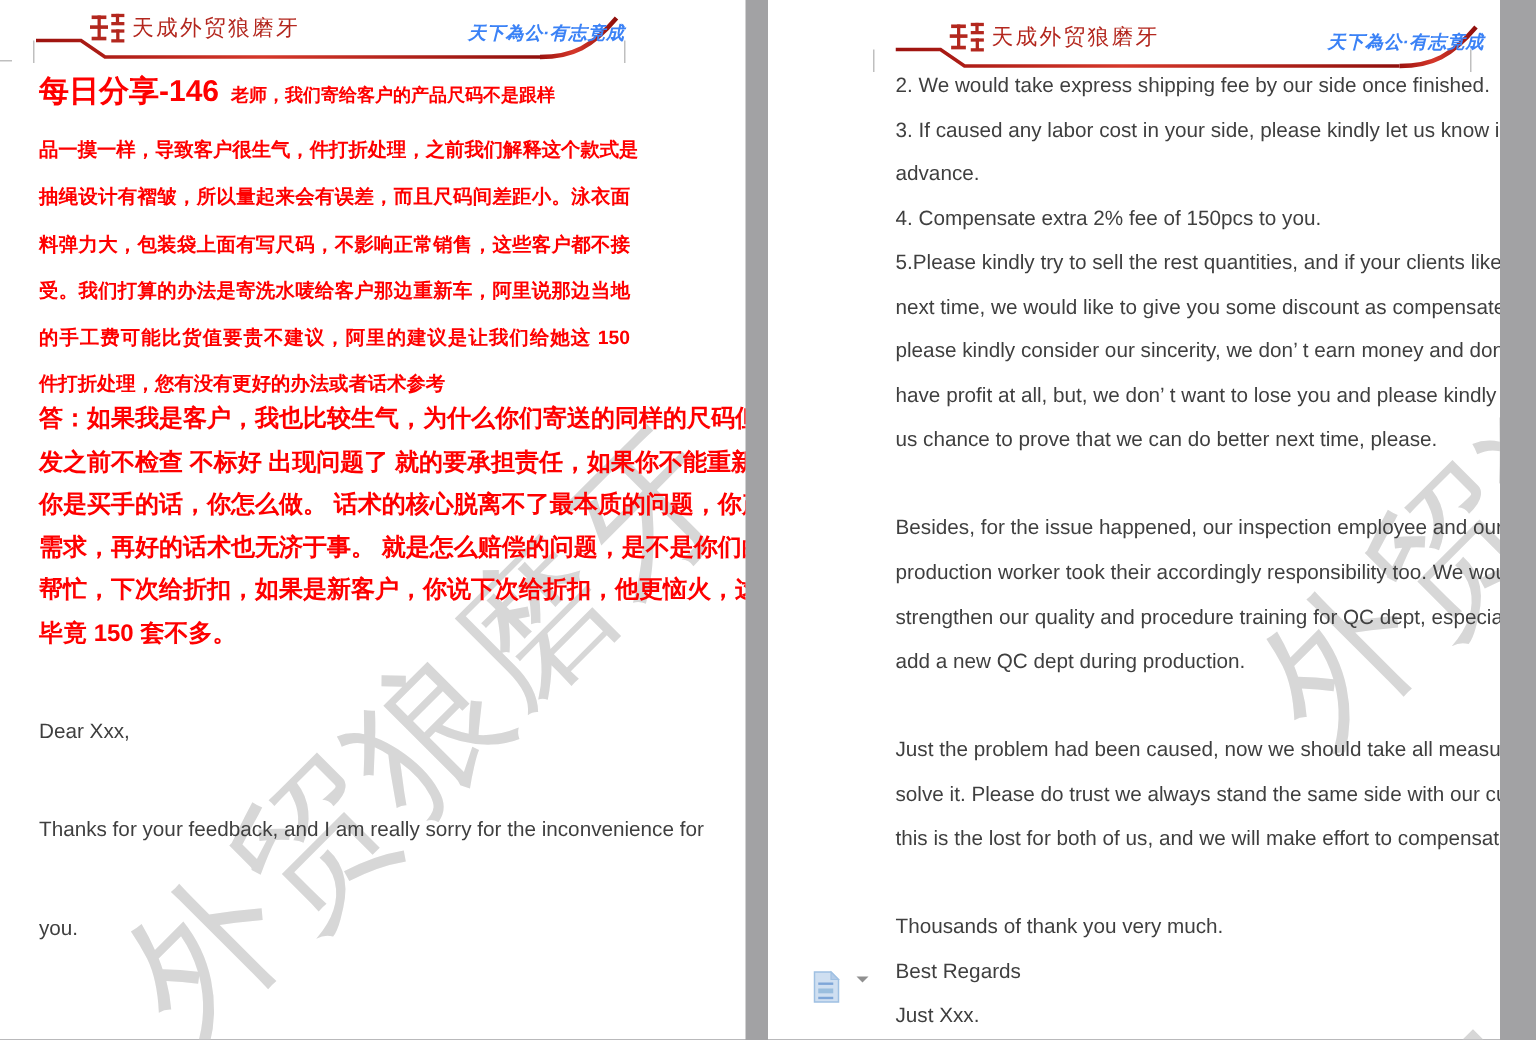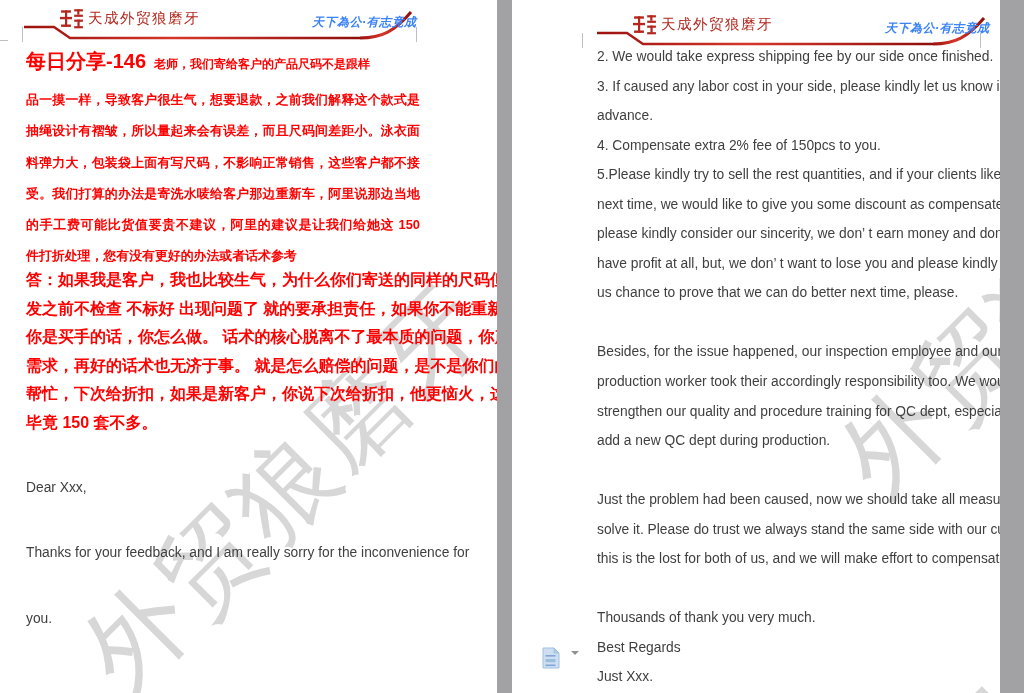--- a/index.html
+++ b/index.html
@@ -116,21 +116,21 @@
 
     <div class="tick-v" style="left:22px;top:27px"></div>
     <div class="tick-v" style="left:416px;top:27px"></div>
     <div class="tick-h" style="left:0;top:40px;width:8px"></div>
 
     <div class="content content-left">
       <div class="title-line">
         <span class="title-main">每日分享-146</span><span class="title-rest">老师，我们寄给客户的产品尺码不是跟样</span>
       </div>
       <div class="cl-red">
-          <div class="line just">品一摸一样，导致客户很生气，想要退款，之前我们解释这个款式是</div>
+          <div class="line just">品一摸一样，导致客户很生气，件打折处理，之前我们解释这个款式是</div>
           <div class="line just">抽绳设计有褶皱，所以量起来会有误差，而且尺码间差距小。泳衣面</div>
           <div class="line just">料弹力大，包装袋上面有写尺码，不影响正常销售，这些客户都不接</div>
           <div class="line just">受。我们打算的办法是寄洗水唛给客户那边重新车，阿里说那边当地</div>
           <div class="line just">的手工费可能比货值要贵不建议，阿里的建议是让我们给她这 150</div>
           <div class="line">件打折处理，您有没有更好的办法或者话术参考</div>
         </div>
       <div class="cl-ans">
           <div class="line">答：如果我是客户，我也比较生气，为什么你们寄送的同样的尺码但是罩杯不一样，为什么</div>
           <div class="line">发之前不检查 不标好 出现问题了 就的要承担责任，如果你不能重新寄送，那就给我赔偿，</div>
           <div class="line">你是买手的话，你怎么做。 话术的核心脱离不了最本质的问题，你产品不能满足客户核心</div>

